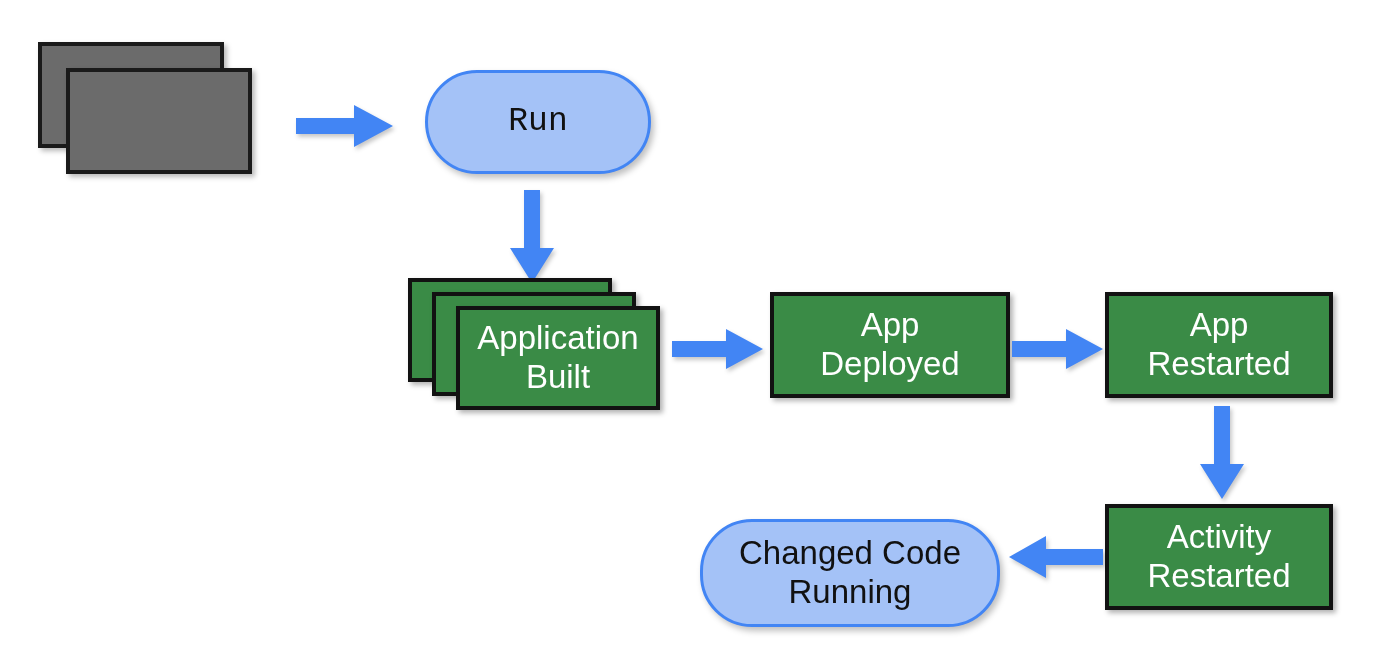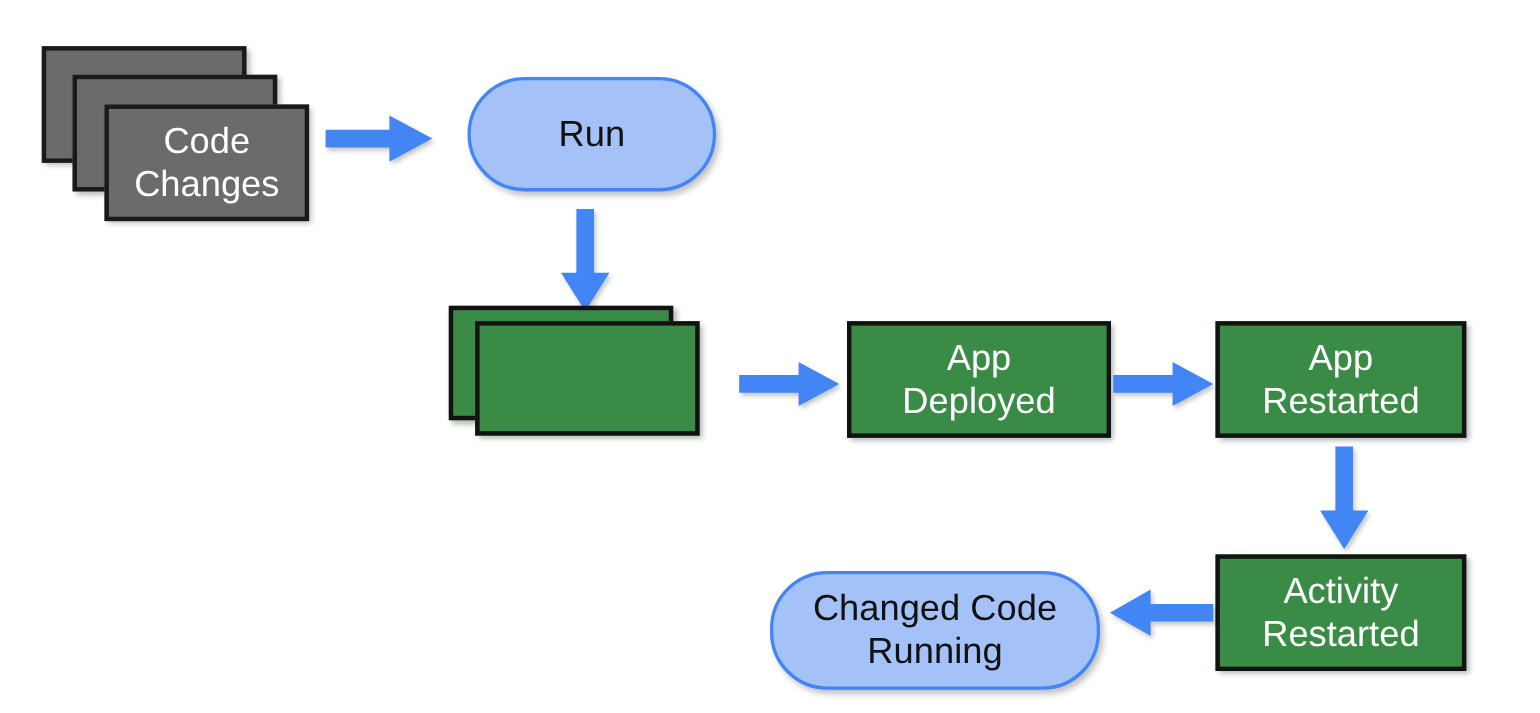--- a/index.html
+++ b/index.html
@@ -79,45 +79,45 @@
   .node { }
 </style>
 </head>
 <body>
 
 <div id="canvas">
 
   <div style="position:absolute; left:38px; top:42px; width:243px; height:159px;">
     <div class="stack-card rect-gray" style="left:0px; top:0px; width:186px; height:106px;"></div>
     <div class="stack-card rect-gray" style="left:28px; top:26px; width:186px; height:106px;"></div>
-    <div class="node rect-gray" style="left:57px; top:53px; width:186px; height:106px;">
-      <span>Code
-Changes</span>
-    </div>
   </div>
 
   <div class="arrow" style="left:296px; top:104px; width:98px; height:44px;">
     <svg width="98" height="44" viewBox="0 0 98 44" aria-hidden="true">
       <path class="arrow-body" d="M0,14 L58,14 L58,1 L97,22 L58,43 L58,30 L0,30 Z"></path>
     </svg>
   </div>
 
-  <div class="node pill-blue" style="left:425px; top:70px; width:226px; height:104px;">
+  <div class="node pill-blue" style="left:425px; top:70px; width:226px; height:104px;font-family:Liberation Mono, monospace;">
     <span>Run</span>
   </div>
 
   <div class="arrow" style="left:508px; top:190px; width:48px; height:94px;">
     <svg width="48" height="94" viewBox="0 0 48 94" aria-hidden="true">
       <path class="arrow-body" d="M16,0 L32,0 L32,58 L46,58 L24,93 L2,58 L16,58 Z"></path>
     </svg>
   </div>
 
   <div style="position:absolute; left:408px; top:278px; width:252px; height:132px;">
     <div class="stack-card rect-green" style="left:0px; top:0px; width:204px; height:104px;"></div>
     <div class="stack-card rect-green" style="left:24px; top:14px; width:204px; height:104px;"></div>
+    <div class="node rect-green" style="left:48px; top:28px; width:204px; height:104px;">
+      <span>Application
+Built</span>
+    </div>
   </div>
 
   <div class="arrow" style="left:672px; top:328px; width:92px; height:42px;">
     <svg width="92" height="42" viewBox="0 0 92 42" aria-hidden="true">
       <path class="arrow-body" d="M0,13 L54,13 L54,1 L91,21 L54,41 L54,29 L0,29 Z"></path>
     </svg>
   </div>
 
   <div class="node rect-green" style="left:770px; top:292px; width:240px; height:106px;">
     <span>App

